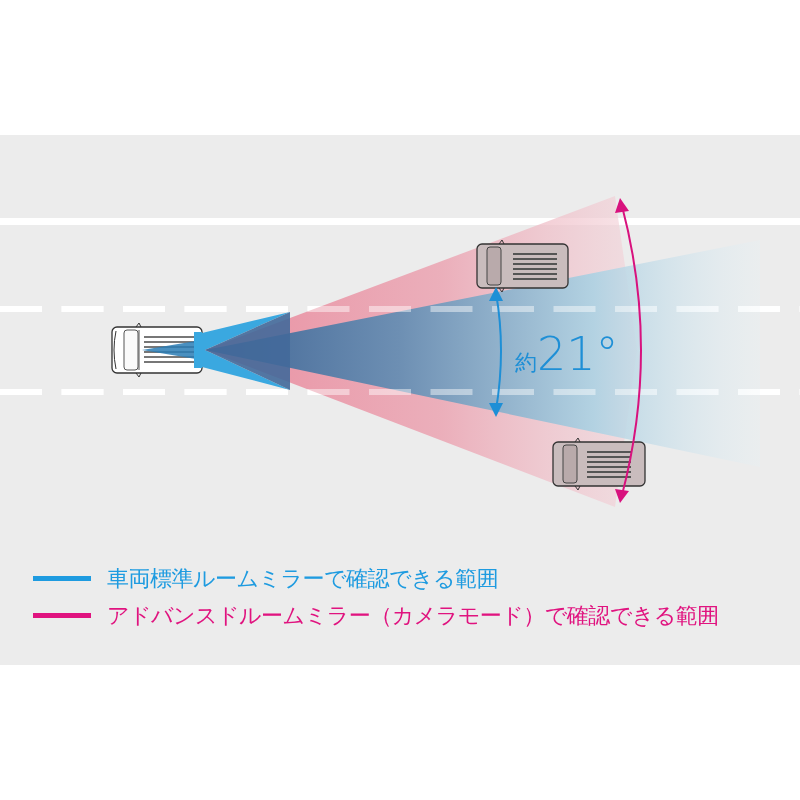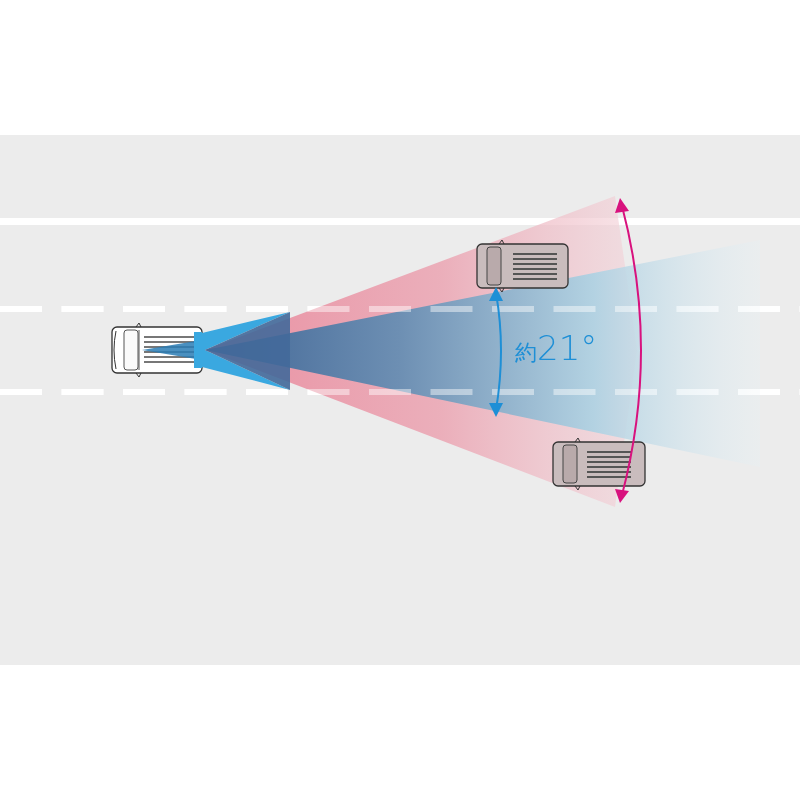--- a/index.html
+++ b/index.html
@@ -5,21 +5,21 @@
     html, body { margin: 0; padding: 0; background: #ffffff; }
     body { width: 800px; height: 800px; position: relative; overflow: hidden;
            font-family: "DejaVu Sans", sans-serif; }
     #stage { position: absolute; left: 0; top: 0; width: 800px; height: 800px; }
     .legend { position: absolute; left: 33px; top: 560px; }
     .legend-row { display: flex; align-items: center; height: 37px; }
     .legend-swatch { width: 58px; height: 5px; margin-right: 16px; }
     .legend-label { font-size: 22px; letter-spacing: -0.5px; white-space: nowrap; }
     .angle-label { position: absolute; white-space: nowrap; line-height: 1; }
     .angle-prefix { font-size: 22px; }
-    .angle-value { font-size: 34px; font-weight: 300; text-align: center; }
+    .angle-value { font-size: 46px; font-weight: 300; text-align: center; }
   </style>
 </head>
 <body>
 
 <div id="stage">
   <svg width="800" height="800" viewBox="0 0 800 800">
     <defs>
       <linearGradient id="pinkFade" x1="200" y1="0" x2="640" y2="0" gradientUnits="userSpaceOnUse">
         <stop offset="0" stop-color="#e98ea0" stop-opacity="1"></stop>
         <stop offset="0.55" stop-color="#eba4b2" stop-opacity="0.85"></stop>
@@ -169,13 +169,23 @@
       <polygon points="620,503 615,489 629,491" stroke="none"></polygon>
     </g>
   </svg>
 
   
   <div class="angle-label" style="left:515px; top:331px; color:#1e8fd6;">
     <span class="angle-prefix">約</span><span class="angle-value">21°</span>
   </div>
 
   
+  <div class="legend">
+    <div class="legend-row">
+      <div class="legend-swatch" style="background:#1e9be0;"></div>
+      <div class="legend-label" style="color:#1e9be0;">車両標準ルームミラーで確認できる範囲</div>
+    </div>
+    <div class="legend-row">
+      <div class="legend-swatch" style="background:#e0137f;"></div>
+      <div class="legend-label" style="color:#e0137f;">アドバンスドルームミラー（カメラモード）で確認できる範囲</div>
+    </div>
+  </div>
 </div>
 
 </body></html>

